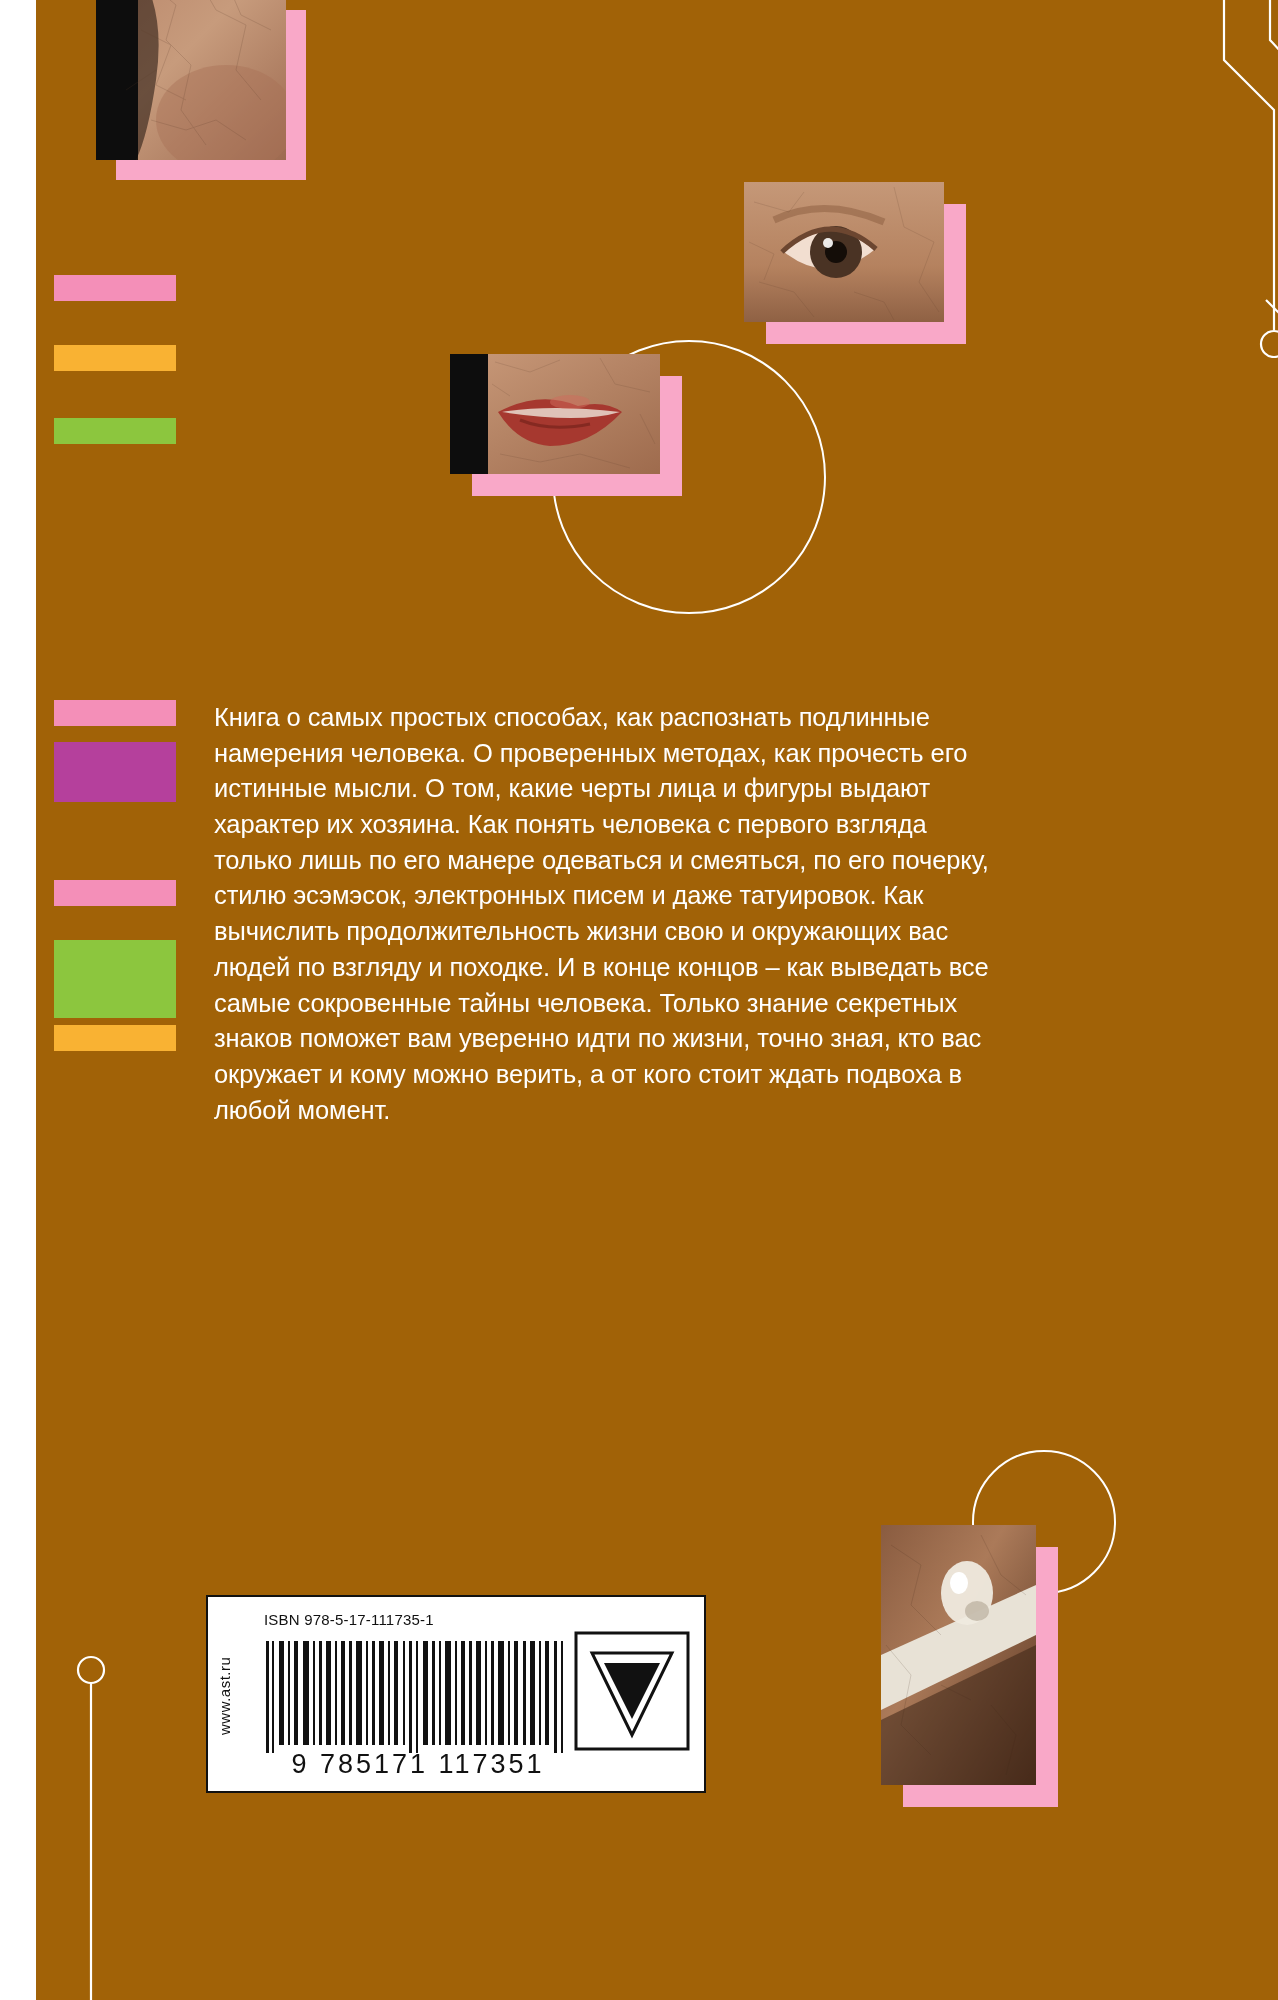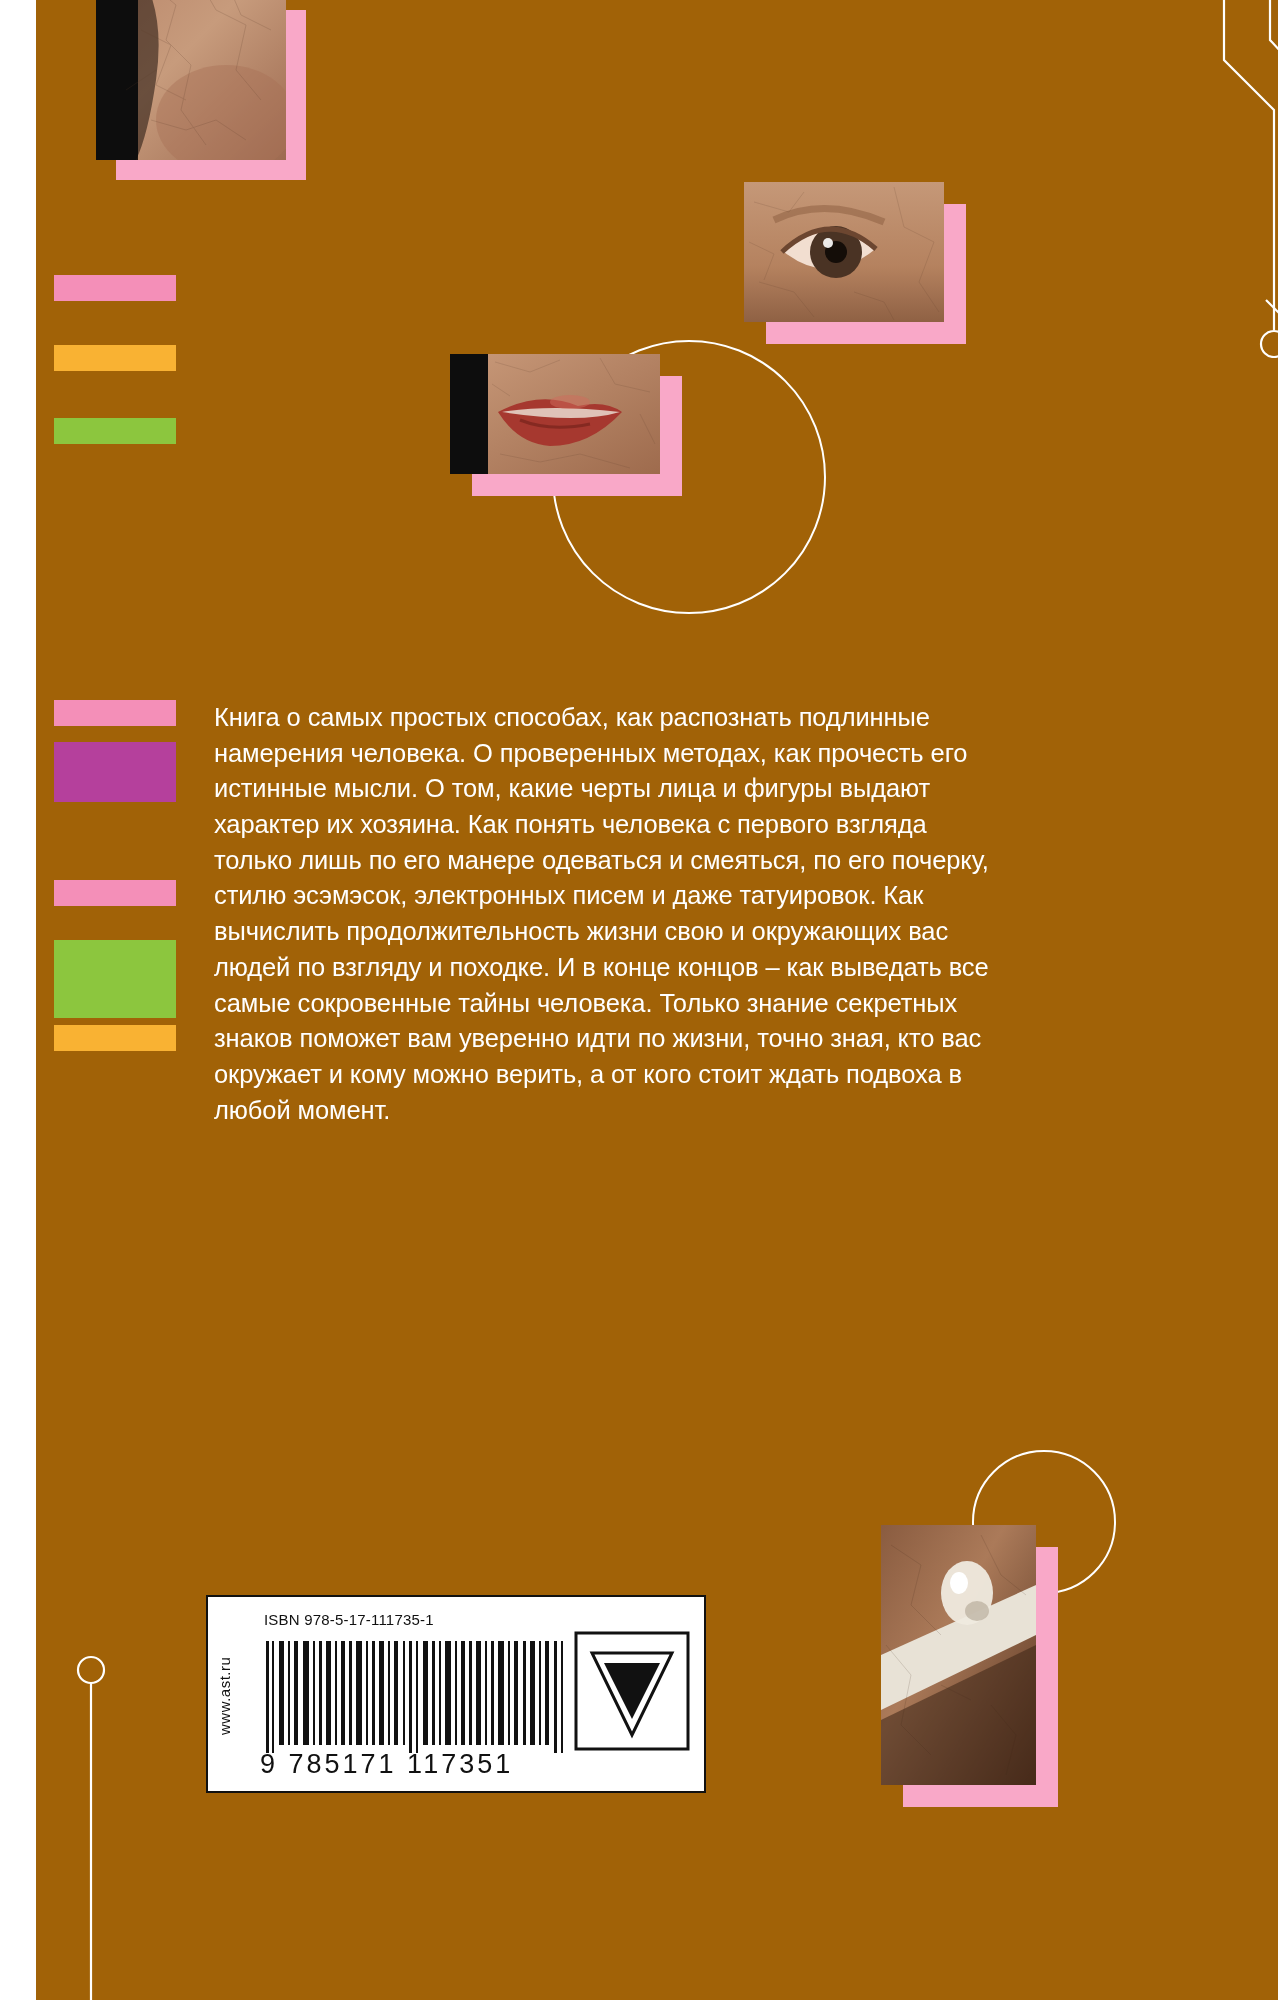--- a/index.html
+++ b/index.html
@@ -129,21 +129,21 @@
     height: 112px;
   }
   .barcode-digits {
     position: absolute;
     left: 52px;
     top: 152px;
     width: 316px;
     font-size: 27px;
     color: #111;
     letter-spacing: 3px;
-    text-align: left;
+    text-align: center;
     font-family: "Liberation Sans", sans-serif;
   }
   .ast-logo {
     position: absolute;
     right: 14px;
     top: 34px;
     width: 116px;
     height: 120px;
   }
 </style>

